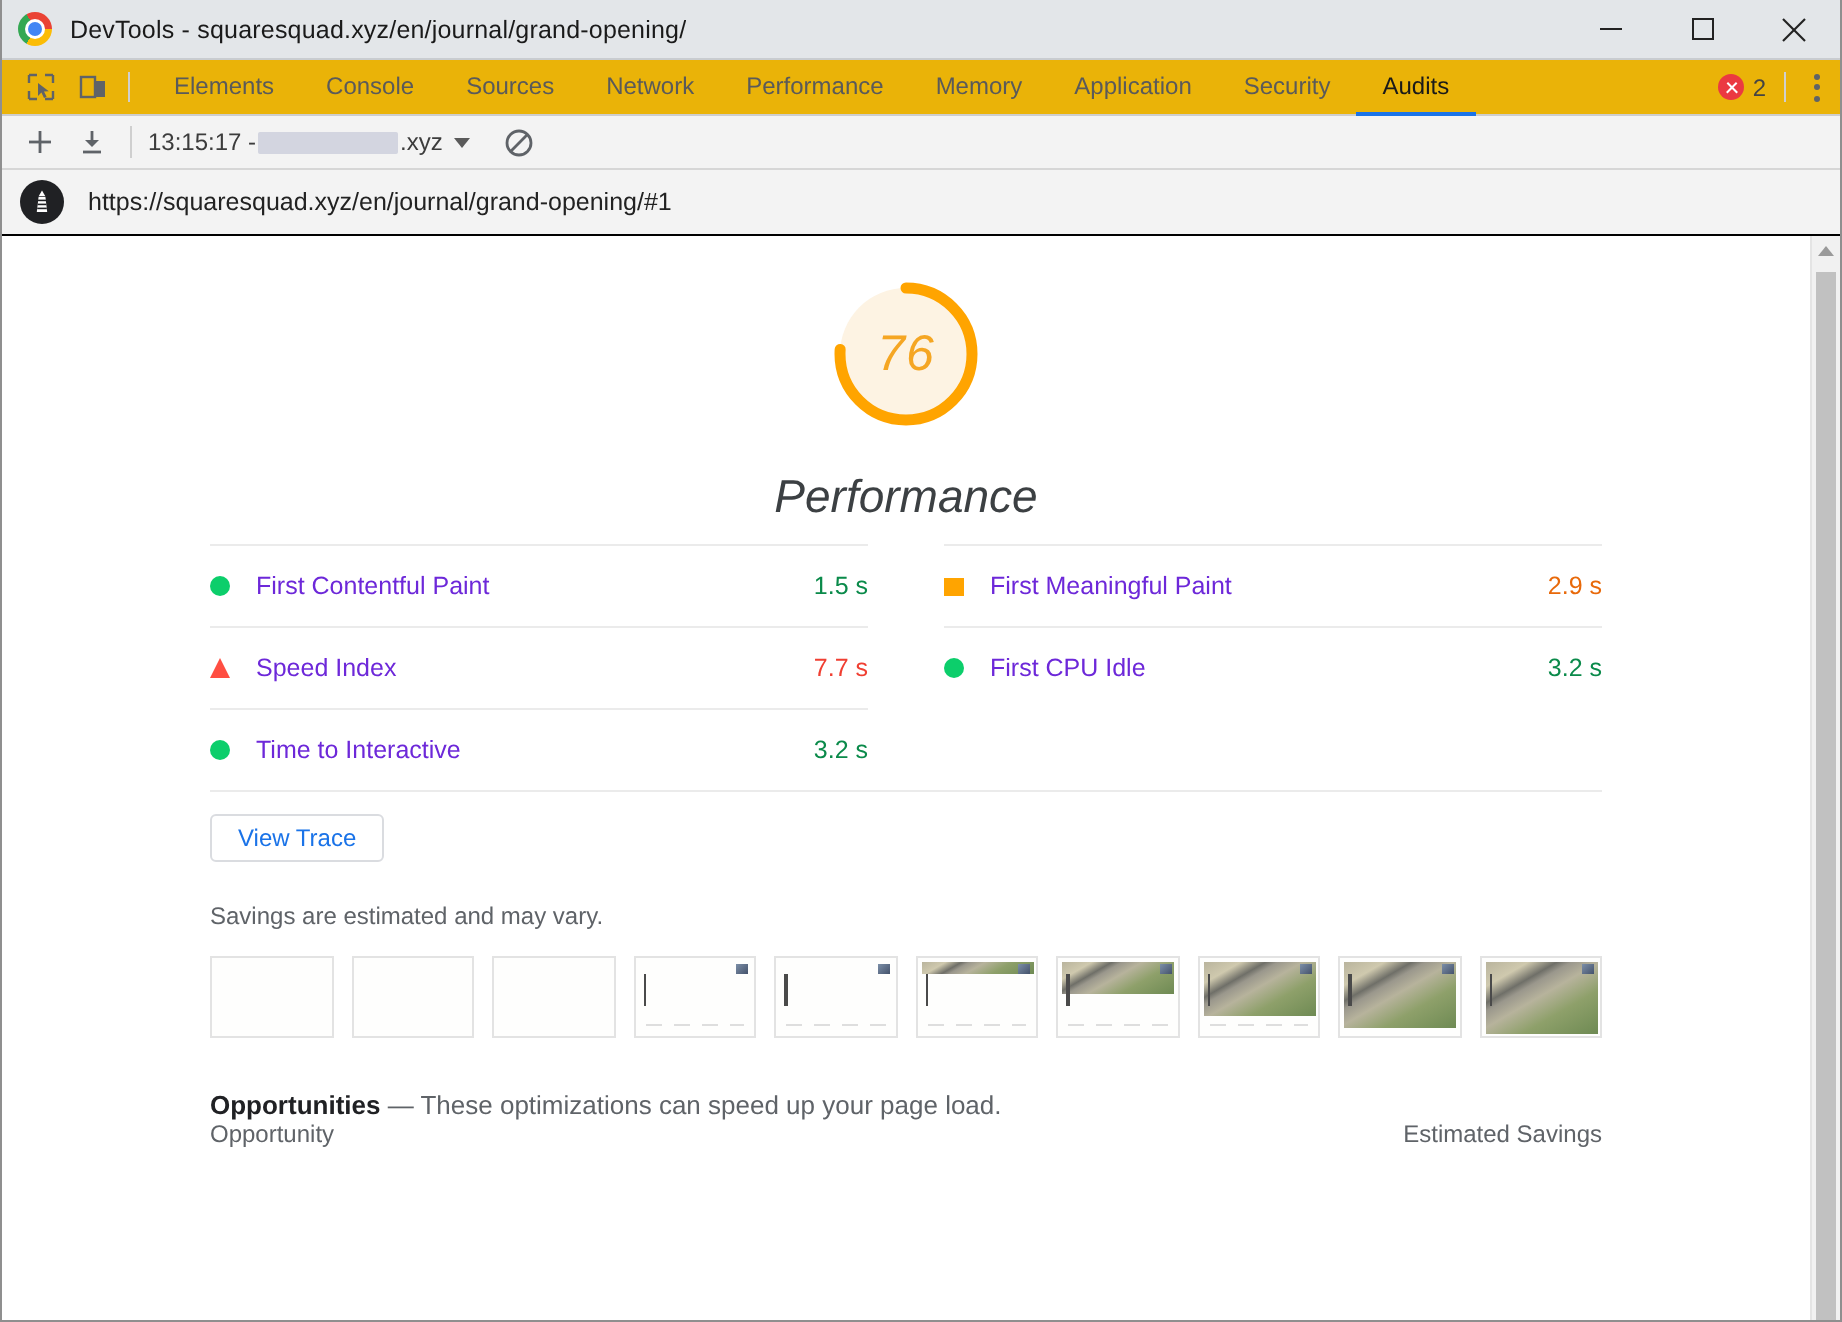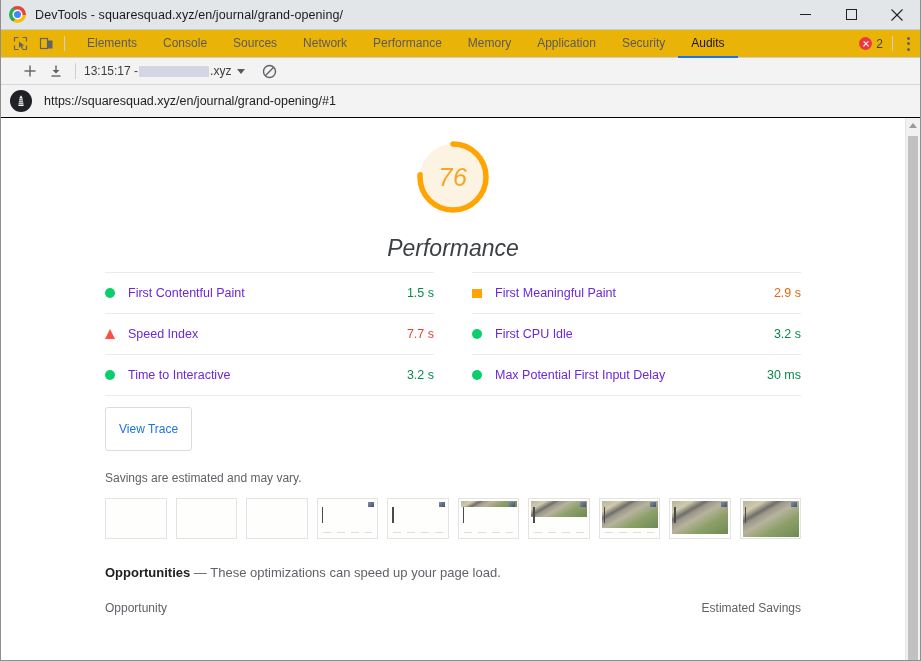--- a/index.html
+++ b/index.html
@@ -93,21 +93,21 @@
   .dt-vsep { width:1px; height:15px; background:#cfcfcf; margin:0 7px 0 9px; }
   .kebab { width: 16px; display: flex; flex-direction: column; align-items: center; gap: 2.5px; }
   .kebab i { width: 3px; height: 3px; background: #5f6368; border-radius: 50%; display:block; }
 
   
   .audits-toolbar {
     height: 27px; flex: 0 0 27px;
     background: #f3f3f3;
     border-bottom: 1px solid #d6d6d6;
     display: flex; align-items: center;
-    padding-left: 16px;
+    padding-left: 6px;
   }
   .tb-btn { width: 26px; height: 24px; display:flex; align-items:center; justify-content:center; }
   .tb-sep { width:1px; height:16px; background:#cfcfcf; margin: 0 6px; }
   .run-select {
     display: flex; align-items: center;
     font-size: 12px; color: #3c3c3c;
     padding: 0 2px;
   }
   .redacted {
     display: inline-block;
@@ -213,21 +213,21 @@
     border-left: 5.5px solid transparent;
     border-right: 5.5px solid transparent;
     border-bottom: 10px solid #ff4e42;
   }
 
   .view-trace-wrap { border-top: 1px solid #ebebeb; padding-top: 11px; }
   .view-trace {
     display: inline-block;
     font-size: 12px; color: #1a73e8;
     border: 1px solid #dadce0; border-radius: 3px;
-    padding: 14px 13px; background: #fff;
+    padding: 4px 13px; background: #fff;
   }
   .estimate-note {
     font-size: 12px; color: #5f6368;
     margin-top: 20px;
   }
 
   
   .filmstrip {
     display: flex; gap: 9px; margin-top: 13px;
   }
@@ -258,21 +258,21 @@
   }
 
   
   .opps { margin-top: 26px; }
   .opps-title { font-size: 13px; color: #202124; }
   .opps-title b { font-weight: bold; }
   .opps-title span { color: #5f6368; font-weight: normal; }
   .opp-head {
     display: flex; justify-content: space-between;
     font-size: 12px; color: #5f6368;
-    margin-top: 21px; padding-bottom: 9px;
+    padding-bottom: 9px;
   }
 
   
   .scrollbar {
     flex: 0 0 15px; width: 15px;
     background: #f1f1f1;
     border-left: 1px solid #e4e4e4;
     position: relative;
   }
   .sb-arrow {
@@ -457,25 +457,20 @@
           <div class="metric-row">
             <span class="ind circle"></span>
             <span class="metric-name">First CPU Idle</span>
             <span class="metric-val good">3.2 s</span>
           </div>
           <div class="metric-row">
             <span class="ind circle"></span>
             <span class="metric-name">Time to Interactive</span>
             <span class="metric-val good">3.2 s</span>
           </div>
-          <div class="metric-row">
-            <span class="ind circle"></span>
-            <span class="metric-name">Max Potential First Input Delay</span>
-            <span class="metric-val good">30 ms</span>
-          </div>
         </div>
 
         <div class="view-trace-wrap">
           <div class="view-trace">View Trace</div>
         </div>
 
         <div class="estimate-note">Savings are estimated and may vary.</div>
 
         <div class="filmstrip">
           <div class="frame"></div>

